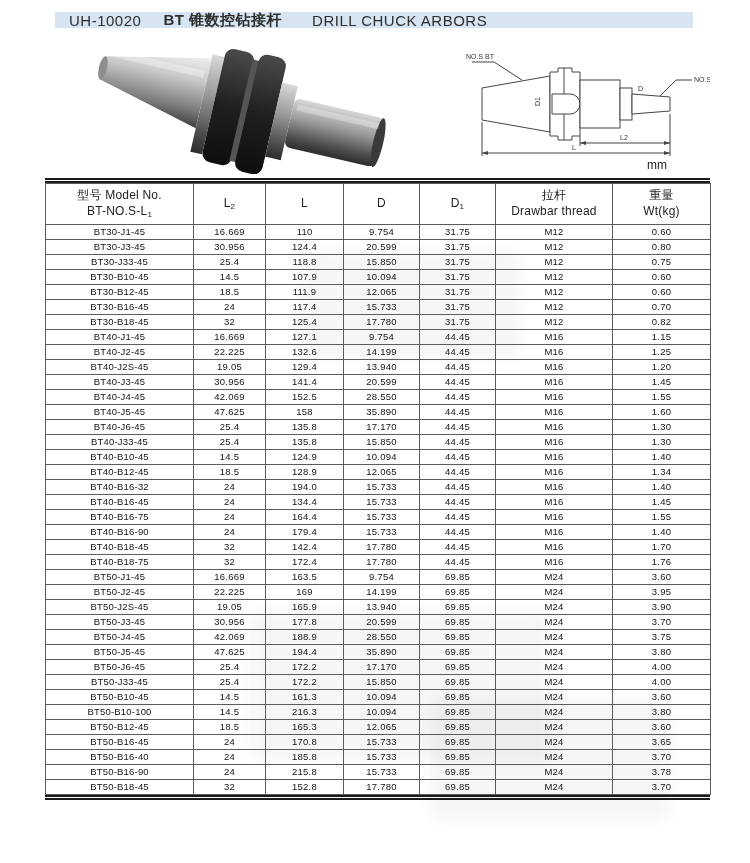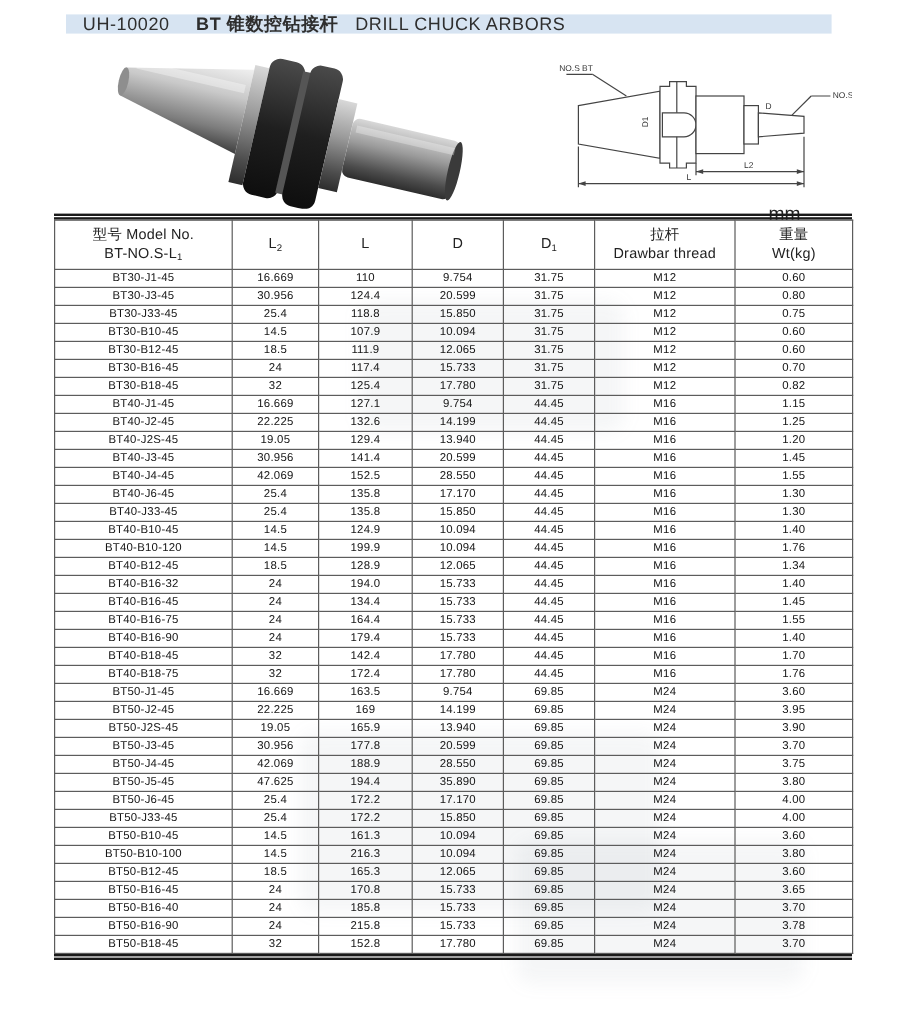--- a/index.html
+++ b/index.html
@@ -8,28 +8,28 @@
     font-family:"Liberation Sans","DejaVu Sans",sans-serif;color:#1c1c1c;
   }
   
   .title-bar{
     position:absolute;left:55px;top:12px;width:638px;height:16px;
     background:#d7e4f2;display:flex;align-items:center;
     font-size:15px;color:#2e2e2e;letter-spacing:.5px;white-space:nowrap;
   }
   .title-bar .part{margin-left:14px;}
   .title-bar .part.cn{margin-left:22px;font-weight:600;}
-  .title-bar .part.en{margin-left:14px;}
+  .title-bar .part.en{margin-left:30px;}
   
   .photo{position:absolute;left:85px;top:46px;width:312px;height:128px;}
   .drawing{position:absolute;left:460px;top:48px;width:250px;height:118px;}
   
   .mm-label{
-    position:absolute;left:45px;top:170px;width:622px;text-align:right;
-    font-size:16px;color:#222;
+    position:absolute;left:45px;top:158px;width:622px;text-align:right;
+    font-size:12px;color:#222;
   }
   
   .table-wrap{
     position:absolute;left:45px;top:178px;width:665px;
     border-top:5px double #1a1a1a;border-bottom:5px double #1a1a1a;
   }
   table.spec{
     border-collapse:collapse;table-layout:fixed;width:665px;
     font-size:9.5px;color:#141414;letter-spacing:.2px;
   }
@@ -287,20 +287,29 @@
           <tr>
             <td>BT40-J4-45</td>
             <td>42.069</td>
             <td>152.5</td>
             <td>28.550</td>
             <td>44.45</td>
             <td>M16</td>
             <td>1.55</td>
           </tr>
           <tr>
+            <td>BT40-J5-45</td>
+            <td>47.625</td>
+            <td>158</td>
+            <td>35.890</td>
+            <td>44.45</td>
+            <td>M16</td>
+            <td>1.60</td>
+          </tr>
+          <tr>
             <td>BT40-J6-45</td>
             <td>25.4</td>
             <td>135.8</td>
             <td>17.170</td>
             <td>44.45</td>
             <td>M16</td>
             <td>1.30</td>
           </tr>
           <tr>
             <td>BT40-J33-45</td>
@@ -314,29 +323,20 @@
           <tr>
             <td>BT40-B10-45</td>
             <td>14.5</td>
             <td>124.9</td>
             <td>10.094</td>
             <td>44.45</td>
             <td>M16</td>
             <td>1.40</td>
           </tr>
           <tr>
-            <td>BT40-B10-120</td>
-            <td>14.5</td>
-            <td>199.9</td>
-            <td>10.094</td>
-            <td>44.45</td>
-            <td>M16</td>
-            <td>1.76</td>
-          </tr>
-          <tr>
             <td>BT40-B12-45</td>
             <td>18.5</td>
             <td>128.9</td>
             <td>12.065</td>
             <td>44.45</td>
             <td>M16</td>
             <td>1.34</td>
           </tr>
           <tr>
             <td>BT40-B16-32</td>

